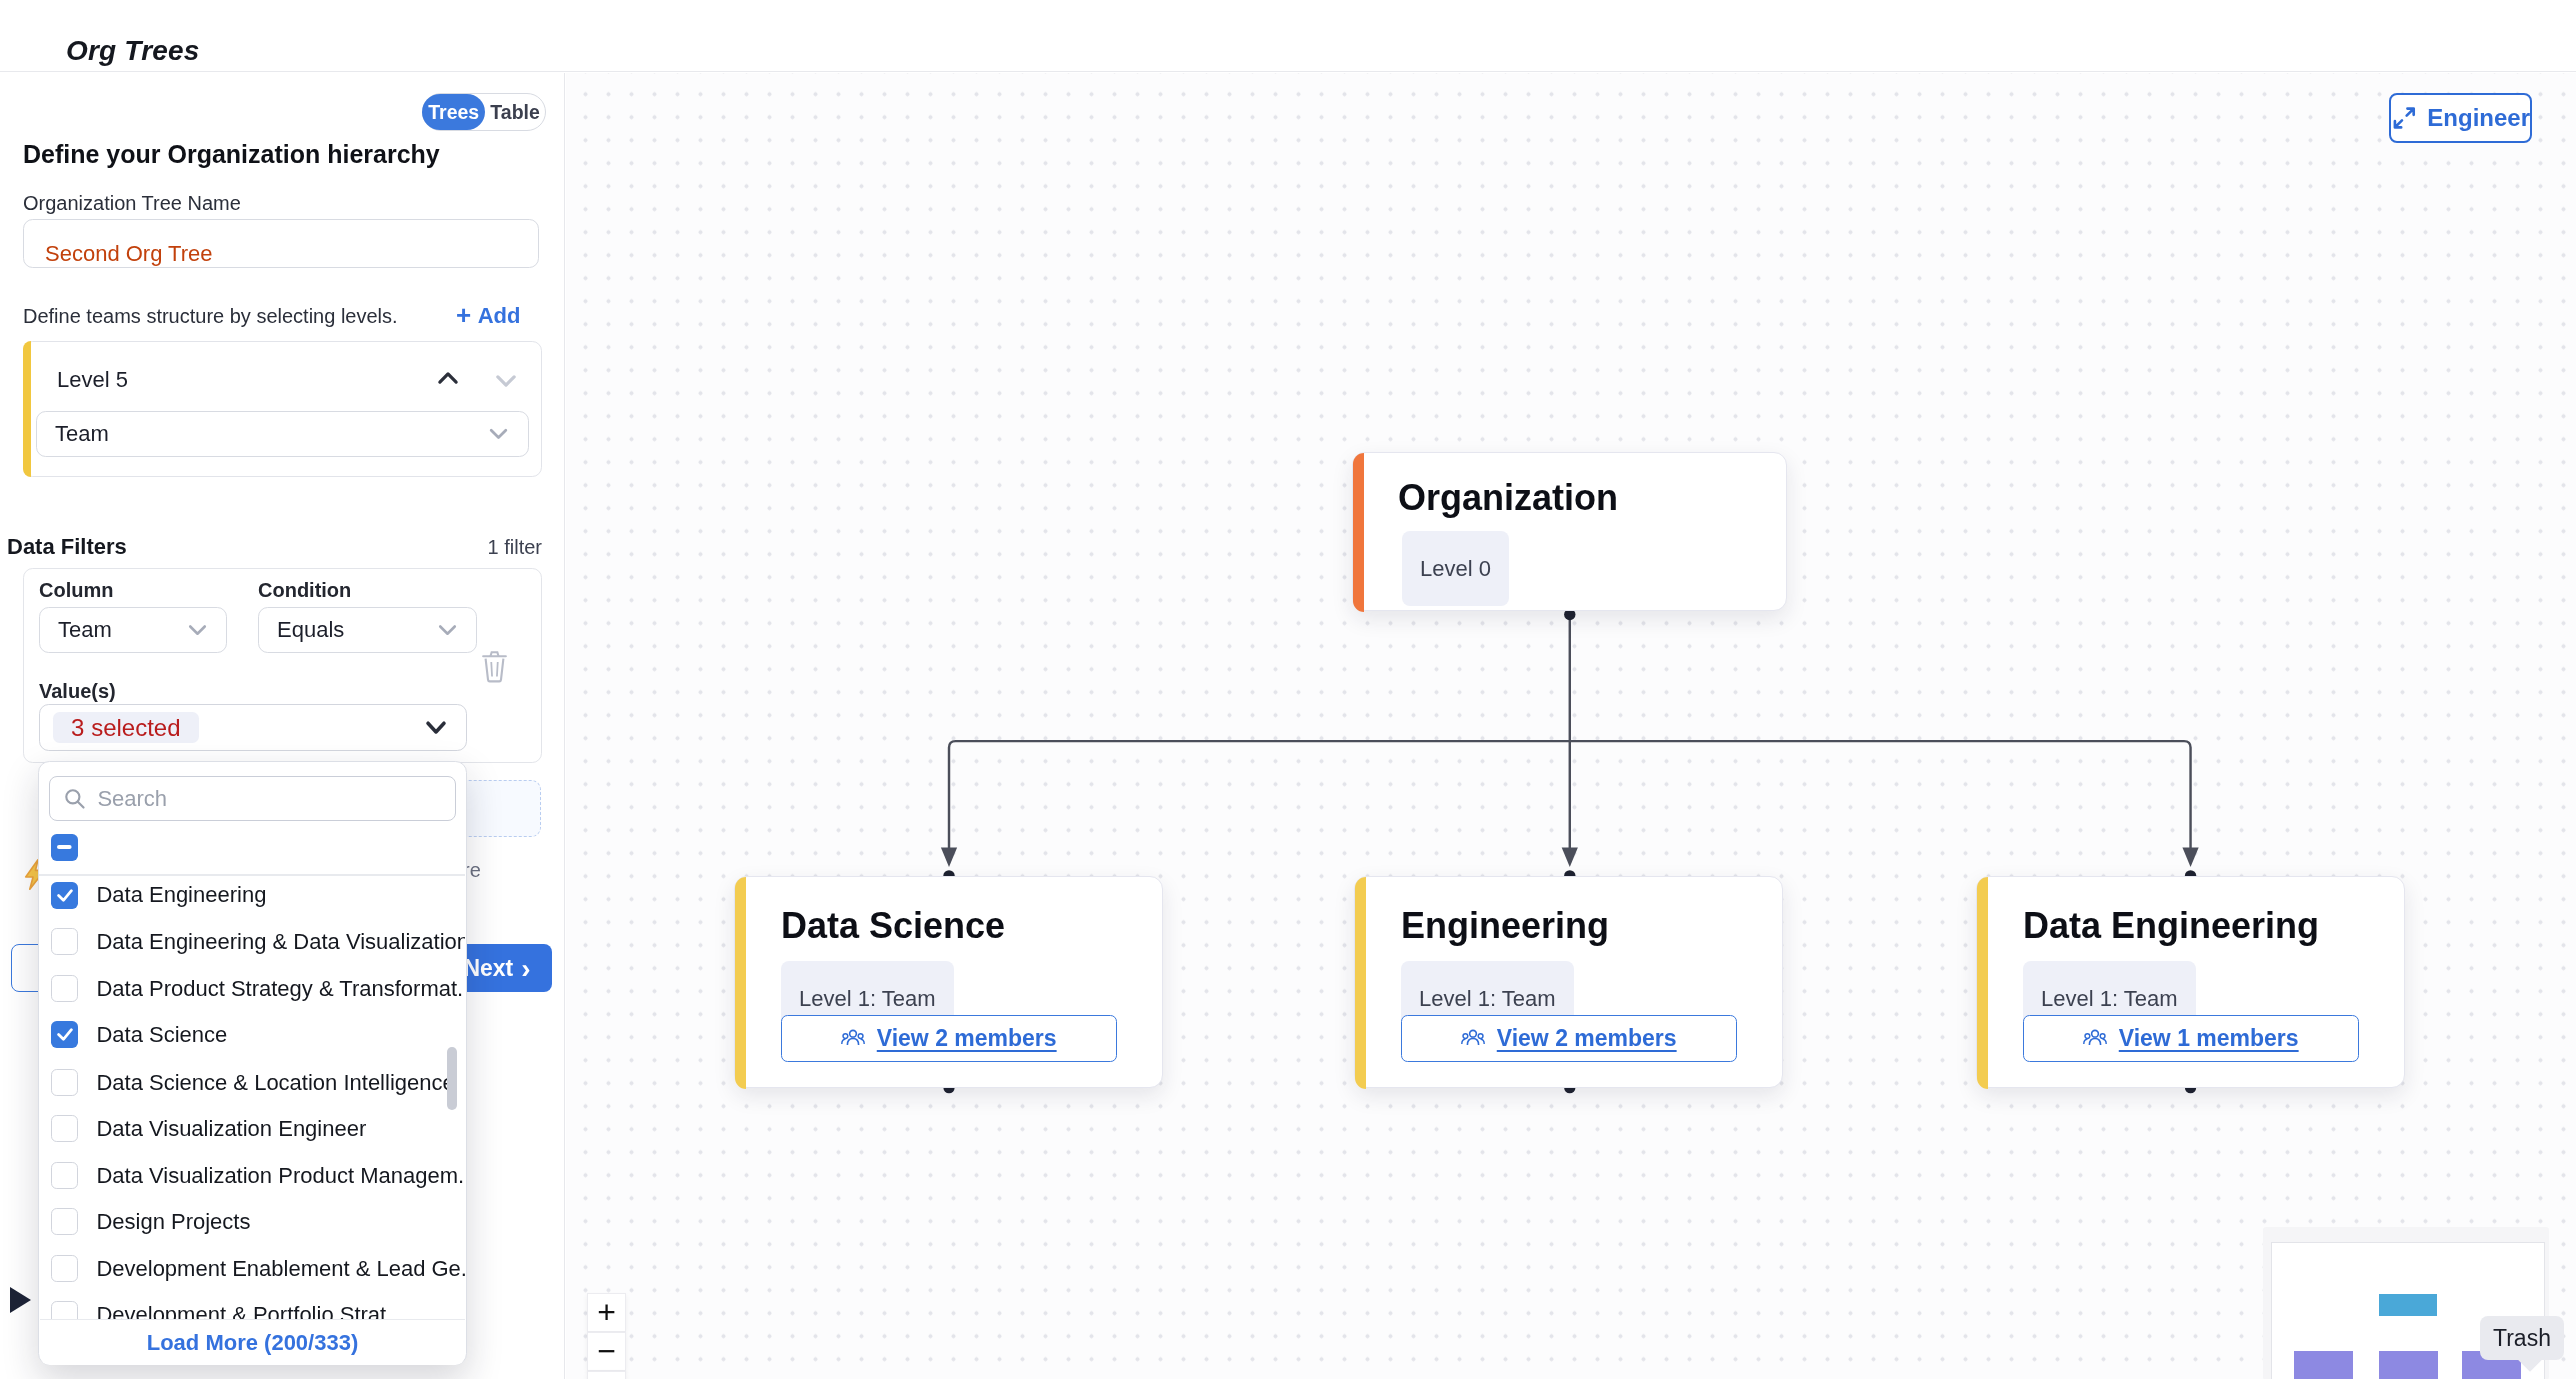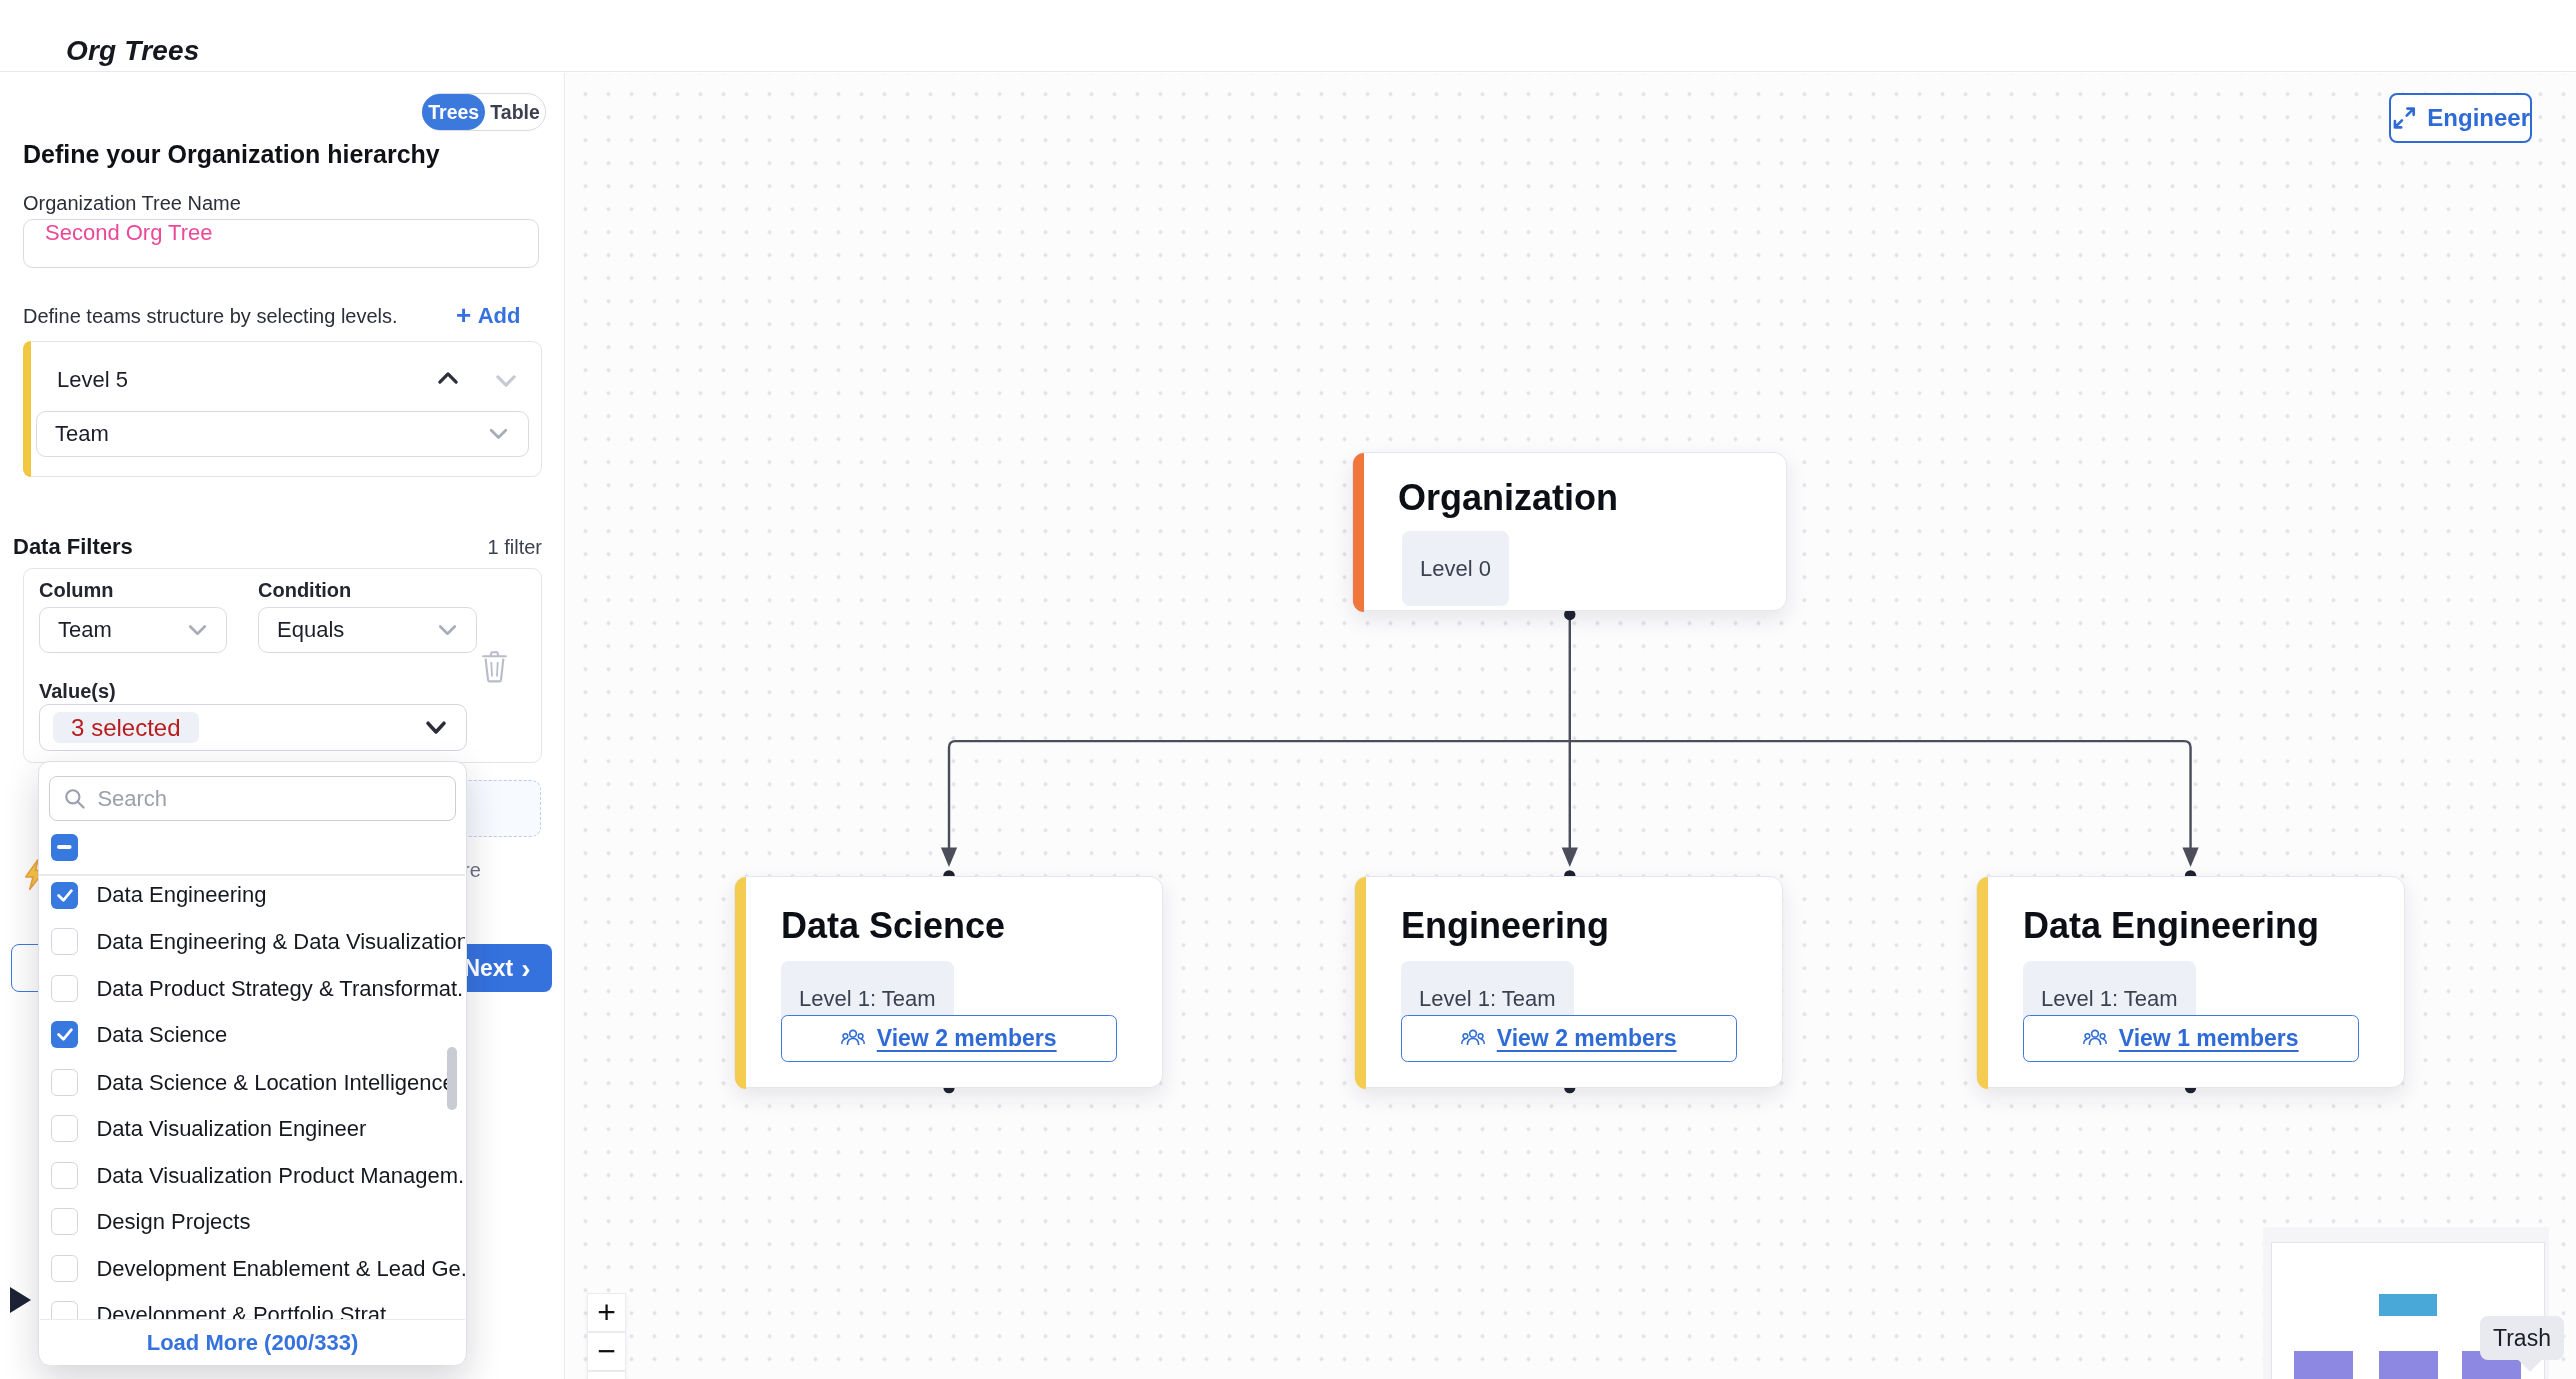--- a/index.html
+++ b/index.html
@@ -9,27 +9,27 @@
   
   .topbar{left:0;top:0;width:2576px;height:71px;background:#fff;border-bottom:1.6px solid #e8e9ed;z-index:30;}
   .topbar h1{margin:17px;position:absolute;left:49px;top:18px;font-size:28px;font-weight:700;color:#15181f;letter-spacing:0.2px;font-style:italic;}
   
   .sidebar{left:0;top:73px;width:564px;height:1307px;background:#fff;border-right:1.6px solid #e7e8ec;z-index:10;}
   .seg-toggle{left:422px;top:93px;width:122px;height:36px;border:1.6px solid #d8dbe2;border-radius:21px;background:#fff;display:flex;align-items:center;z-index:12;}
   .seg-tree{width:63px;height:36px;margin-left:-0.8px;background:#3b79dd;border-radius:21px;color:#fff;font-size:19.5px;font-weight:700;display:flex;align-items:center;justify-content:center;}
   .seg-table{flex:1;text-align:center;color:#3b3f4e;font-size:19.5px;font-weight:700;}
   .side-heading{left:23px;top:140px;font-size:25px;font-weight:700;color:#0f1117;}
   .field-label{font-size:20px;color:#2b2f3a;}
-  .input{box-sizing:border-box;background:#fff;border:1.6px solid #d8dbe2;border-radius:9.7px;display:flex;align-items:flex-start;color:#ec4899;}
+  .input{box-sizing:border-box;background:#fff;border:1.6px solid #d8dbe2;border-radius:9.7px;display:flex;align-items:flex-end;color:#c2410c;}
   .instr{left:23px;top:305px;font-size:20px;color:#2b2f3a;}
   .add-btn{left:456px;top:300px;display:flex;align-items:center;gap:6.5px;color:#3572de;font-size:22px;font-weight:700;cursor:pointer;}
   .level-card{left:23px;top:341px;width:519px;height:136px;border:1.6px solid #e2e4ea;border-radius:9.7px;box-sizing:border-box;background:#fff;}
   .level-bar{left:23px;top:341px;width:8px;height:136px;background:#f1c73f;border-radius:9.7px 0 0 9.7px;}
   .select{box-sizing:border-box;background:#fff;border:1.6px solid #d8dbe2;border-radius:9.7px;display:flex;align-items:center;justify-content:space-between;padding:0 18px;font-size:22px;color:#1c1f2a;}
-  .filters-head{left:13px;top:534px;font-size:22px;font-weight:700;color:#15181f;}
+  .filters-head{left:7px;top:534px;font-size:22px;font-weight:700;color:#15181f;}
   .filters-count{left:454px;top:536px;width:88px;text-align:right;font-size:20px;color:#3c4150;}
   .filter-card{left:23px;top:568px;width:519px;height:195px;border:1.6px solid #e3e5ea;border-radius:9.7px;box-sizing:border-box;background:#fff;}
   .small-label{font-size:20px;font-weight:700;color:#23262f;}
   .chip{background:#eef0f8;border-radius:6.5px;color:#b91c1c;font-size:24px;display:inline-flex;align-items:center;padding:0 18px;height:31px;}
   .dashed-add{left:49px;top:780px;width:492px;height:57px;border:1.6px dashed #b9cdf0;border-radius:9.7px;background:#f7faff;box-sizing:border-box;}
   .hint-frag{left:463px;top:859px;font-size:20px;color:#6b7080;}
   .back-sliver{left:10.6px;top:944px;width:63px;height:48px;border:1.6px solid #3b79dd;border-radius:8px;background:#fff;box-sizing:border-box;}
   .next-btn{left:442px;top:944px;width:110px;height:48px;background:#3572de;border-radius:8px;display:flex;align-items:center;justify-content:center;gap:8px;color:#fff;font-size:23px;font-weight:700;}
   
   .dropdown{left:38px;top:761px;width:429px;height:604px;background:#fff;border:1.6px solid #dcdfe6;border-radius:11.4px;box-shadow:0 14.6px 36px rgba(25,30,50,.18);z-index:50;box-sizing:border-box;}

